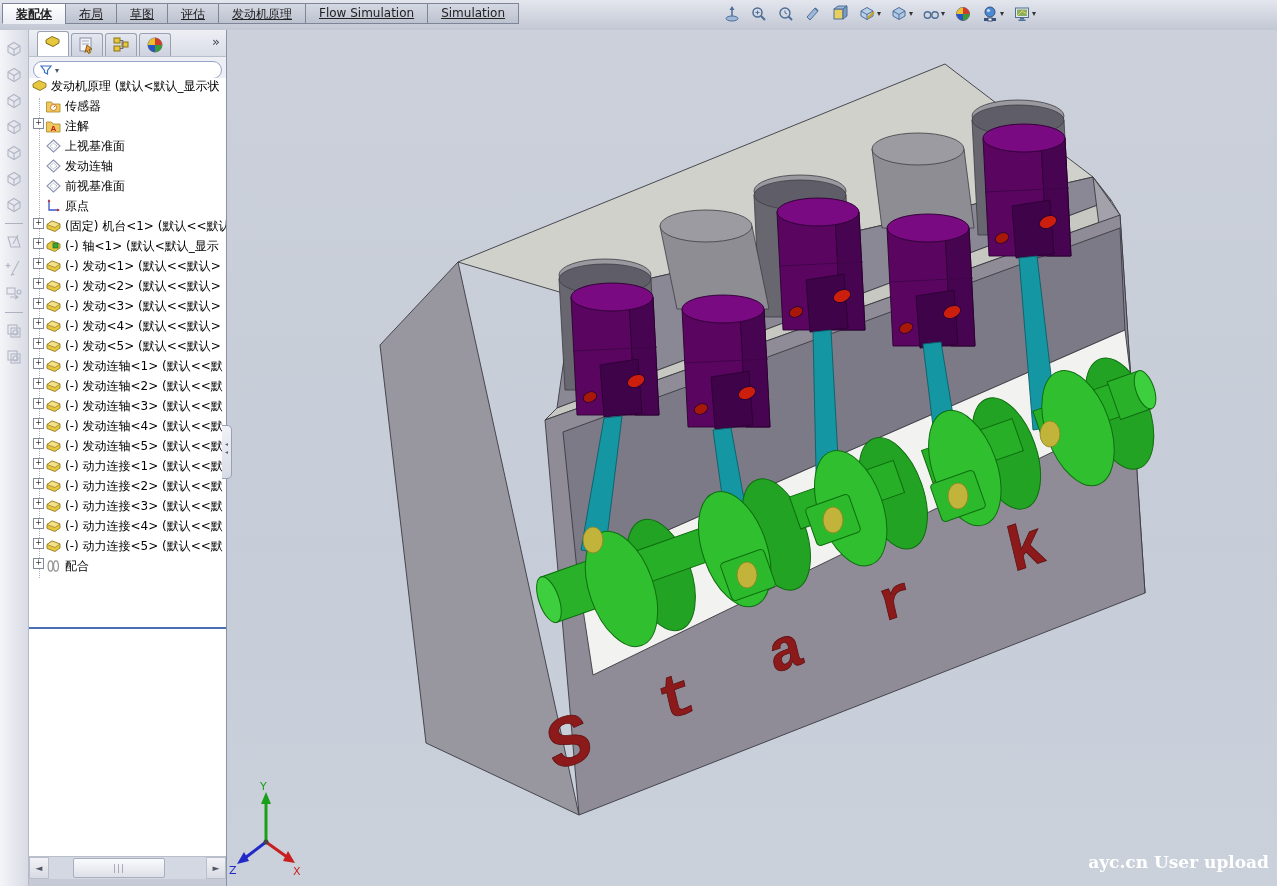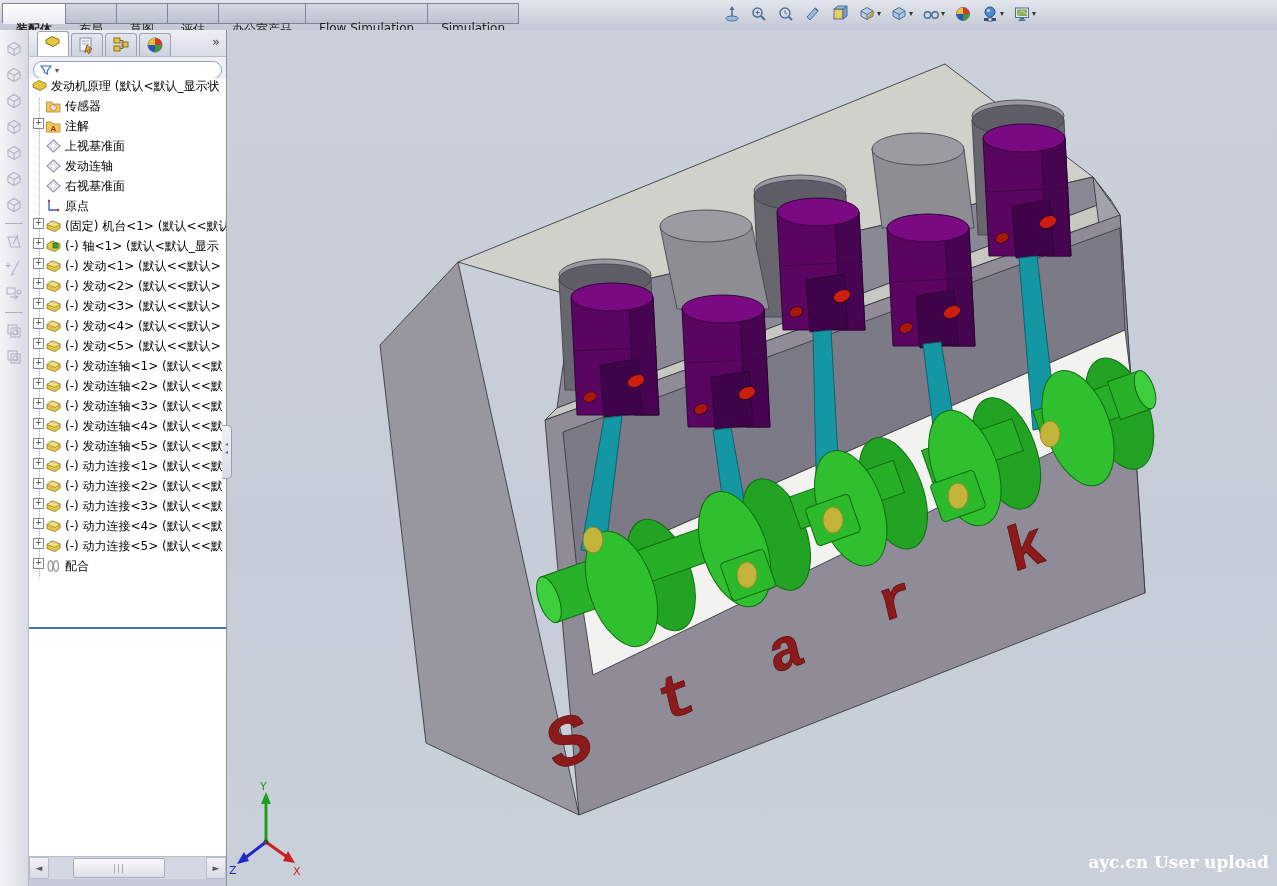--- a/index.html
+++ b/index.html
@@ -3,21 +3,21 @@
 <meta charset="utf-8">
 <style>
   html,body{margin:0;padding:0;}
   body{width:1277px;height:886px;position:relative;overflow:hidden;
        font-family:"DejaVu Sans","Liberation Sans",sans-serif;font-size:12px;
        background:#C4C9D4;-webkit-font-smoothing:antialiased;}
   
   .topbar{position:absolute;left:0;top:0;width:1277px;height:30px;
           background:linear-gradient(#E3E6ED,#C2C7D4);border-bottom:1px solid #9AA0B2;}
   .tabrow{position:absolute;left:2px;top:3px;display:flex;height:21px;}
-  .tab{padding:17px 13px 0;border:1px solid #7F8497;border-right:none;color:#222;
+  .tab{padding:2px 13px 0;border:1px solid #7F8497;border-right:none;color:#222;
        background:linear-gradient(#D4D8E2,#BDC2D0);white-space:nowrap;cursor:default;text-decoration:underline;}
   .tab:last-child{border-right:1px solid #7F8497;}
   .tab.active{background:linear-gradient(#FEFEFE,#EAEDF4);font-weight:bold;
        border-bottom:1px solid #EAEDF4;}
   .vicons{position:absolute;right:240px;top:4px;display:flex;gap:7px;align-items:center;}
   .vicon{display:flex;align-items:center;gap:1px;padding:1px;border-radius:2px;}
   .vicon .dd{font-size:8px;color:#333;line-height:8px;}
   
   .lstrip{position:absolute;left:0;top:30px;width:29px;bottom:0;
           background:linear-gradient(to right,#F4F5F8,#D8DBE4);border-right:1px solid #B6BAC6;
@@ -66,21 +66,21 @@
 </style>
 </head>
 <body>
 
 <div class="topbar">
   <div class="tabrow" id="tab-row">
       <div class="tab active">装配体</div>
       <div class="tab">布局</div>
       <div class="tab">草图</div>
       <div class="tab">评估</div>
-      <div class="tab">办公室产品</div>
+      <div class="tab">发动机原理</div>
       <div class="tab">Flow Simulation</div>
       <div class="tab">Simulation</div>
     </div>
   <div class="vicons" id="view-toolbar">
       <span class="vicon">
         <svg width="18" height="18" viewBox="0 0 18 18">
           <line x1="9" y1="3" x2="9" y2="12" stroke="#4E6E96" stroke-width="1.5"></line>
           <polygon points="9,1 6.5,5 11.5,5" fill="#4E6E96"></polygon>
           <ellipse cx="9" cy="13.5" rx="6" ry="2.5" fill="#9DB8D8" stroke="#4E6E96"></ellipse>
         </svg>
@@ -365,21 +365,21 @@
             <polygon points="8.5,2 15,8 8.5,14 2,8" fill="none" stroke="#8A94B2" stroke-width="1.1"></polygon>
             <polygon points="8.5,5 12,8 8.5,11 5,8" fill="none" stroke="#B8C0D4" stroke-width=".9"></polygon>
           </svg></span>
         <span class="lbl">发动连轴</span>
       </div>
       <div class="trow">
         <span class="ic"><svg width="17" height="16" viewBox="0 0 17 16">
             <polygon points="8.5,2 15,8 8.5,14 2,8" fill="none" stroke="#8A94B2" stroke-width="1.1"></polygon>
             <polygon points="8.5,5 12,8 8.5,11 5,8" fill="none" stroke="#B8C0D4" stroke-width=".9"></polygon>
           </svg></span>
-        <span class="lbl">右视基准面</span>
+        <span class="lbl">前视基准面</span>
       </div>
       <div class="trow">
         <span class="ic"><svg width="17" height="16" viewBox="0 0 17 16">
             <path d="M4 2 V12 H14" fill="none" stroke="#3A56C8" stroke-width="1.3"></path>
             <polygon points="4,1 2.6,4 5.4,4" fill="#C03030"></polygon>
             <polygon points="15,12 12,10.6 12,13.4" fill="#C03030"></polygon>
           </svg></span>
         <span class="lbl">原点</span>
       </div>
       <div class="trow">

